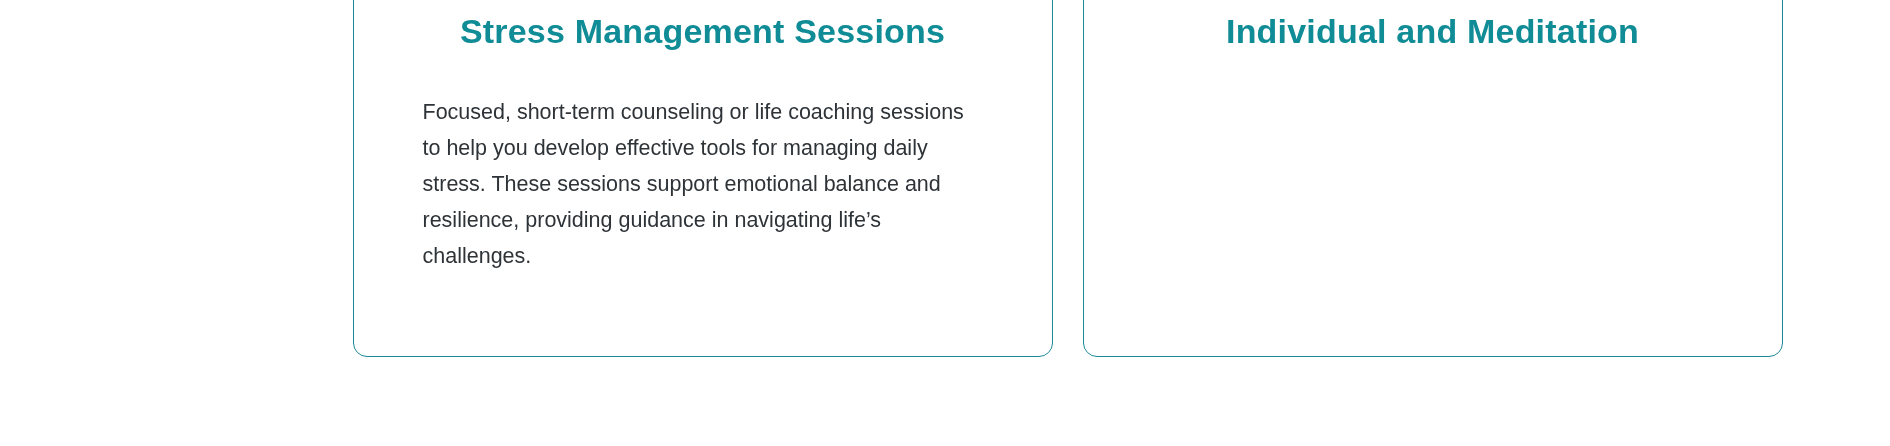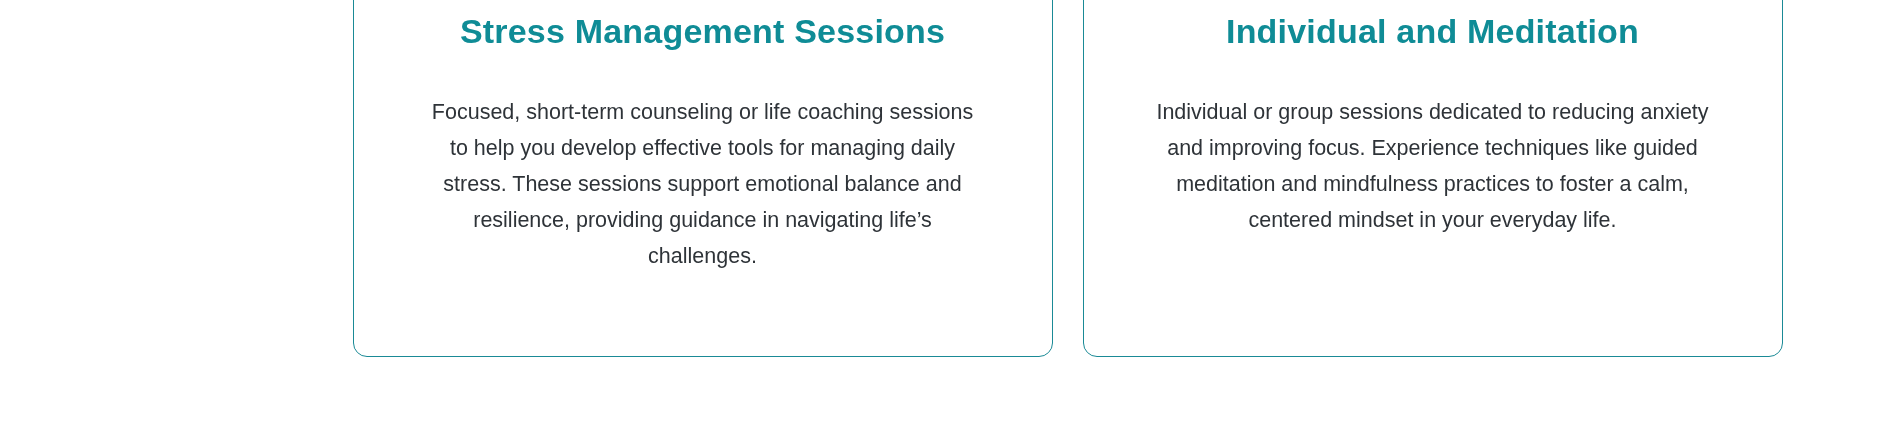--- a/index.html
+++ b/index.html
@@ -51,36 +51,35 @@
     font-weight: 600;
     color: #0f8c96;
     text-align: center;
     letter-spacing: 0.2px;
     margin: 0 0 42px 0;
     line-height: 1.2;
   }
   .card-body {
     font-size: 21.5px;
     color: #2e3338;
-    text-align: center;
+    text-align: left;
     line-height: 1.68;
     margin: 0;
     max-width: 560px;
   }
 </style>
 </head>
 <body>
 
 <div class="page">
   <div class="cards-row">
 
     <div class="card">
       <h2 class="card-title">Stress Management Sessions</h2>
       <p class="card-body">Focused, short-term counseling or life coaching sessions to help you develop effective tools for managing daily stress. These sessions support emotional balance and resilience, providing guidance in navigating life’s challenges.</p>
     </div>
 
     <div class="card">
       <h2 class="card-title">Individual and Meditation</h2>
-      <p class="card-body">Individual or group sessions dedicated to reducing anxiety and improving focus. Experience techniques like guided meditation and mindfulness practices to foster a calm, centered mindset in your everyday life.</p>
     </div>
 
   </div>
 </div>
 
 </body></html>

